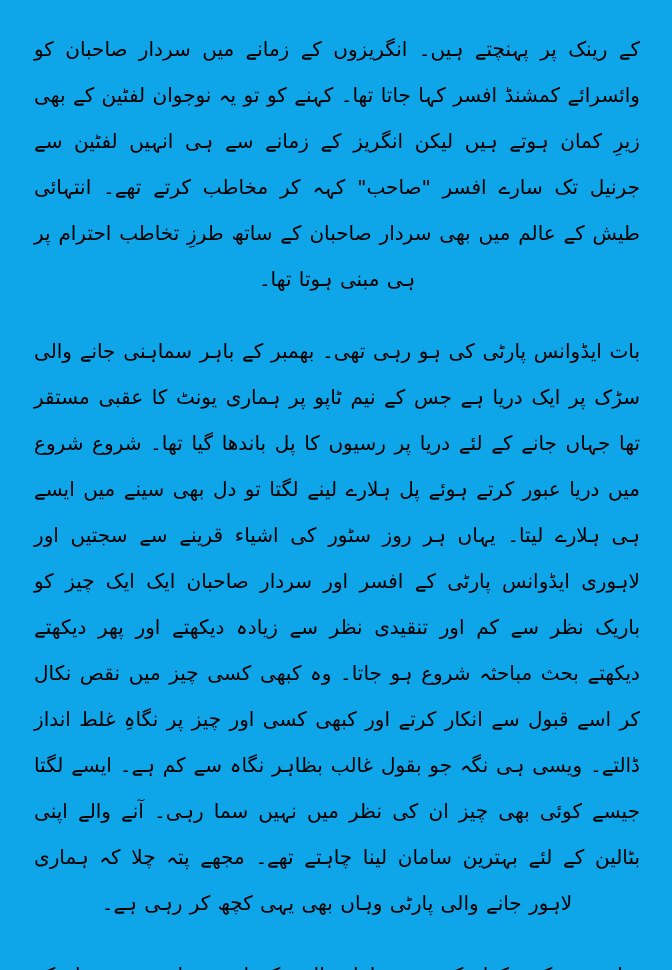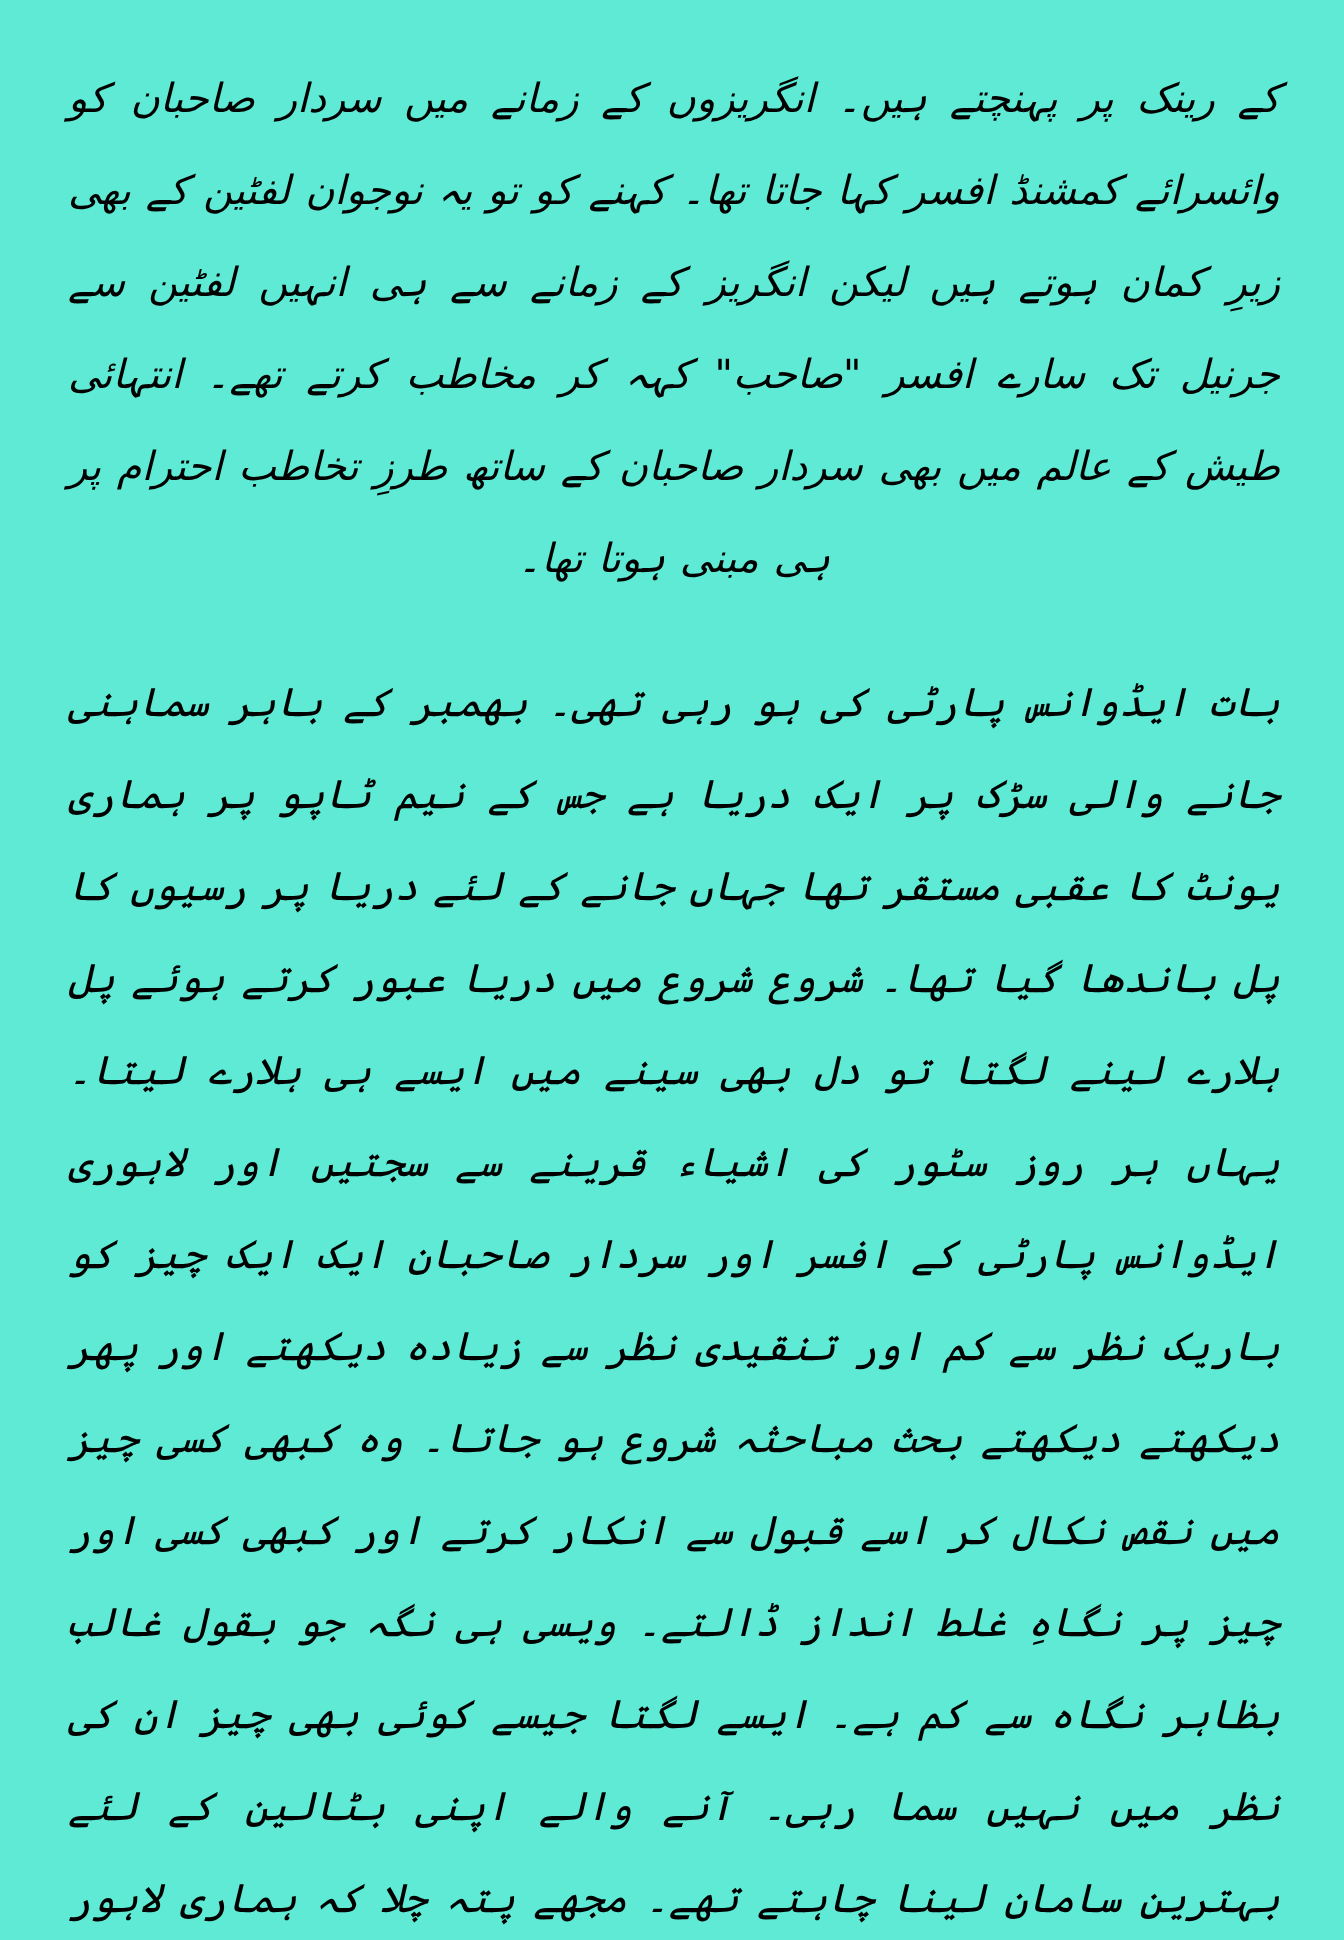--- a/index.html
+++ b/index.html
@@ -14,22 +14,21 @@
     font-family: "DejaVu Sans", "Liberation Serif", serif;
   }
   .page {
     box-sizing: border-box;
     width: 672px;
     height: 970px;
     padding: 26px 32px 10px 34px;
     direction: rtl;
     unicode-bidi: embed;
     color: #000000;
-    background: #5eead4;
-    font-style: italic;
+    background: #0ea5e9;
   }
   .para {
     margin: 0 0 26px 0;
     font-size: 20px;
     line-height: 46px;
     text-align: justify;
     text-align-last: center;
     text-justify: inter-word;
     word-spacing: 1px;
     color: #000000;

